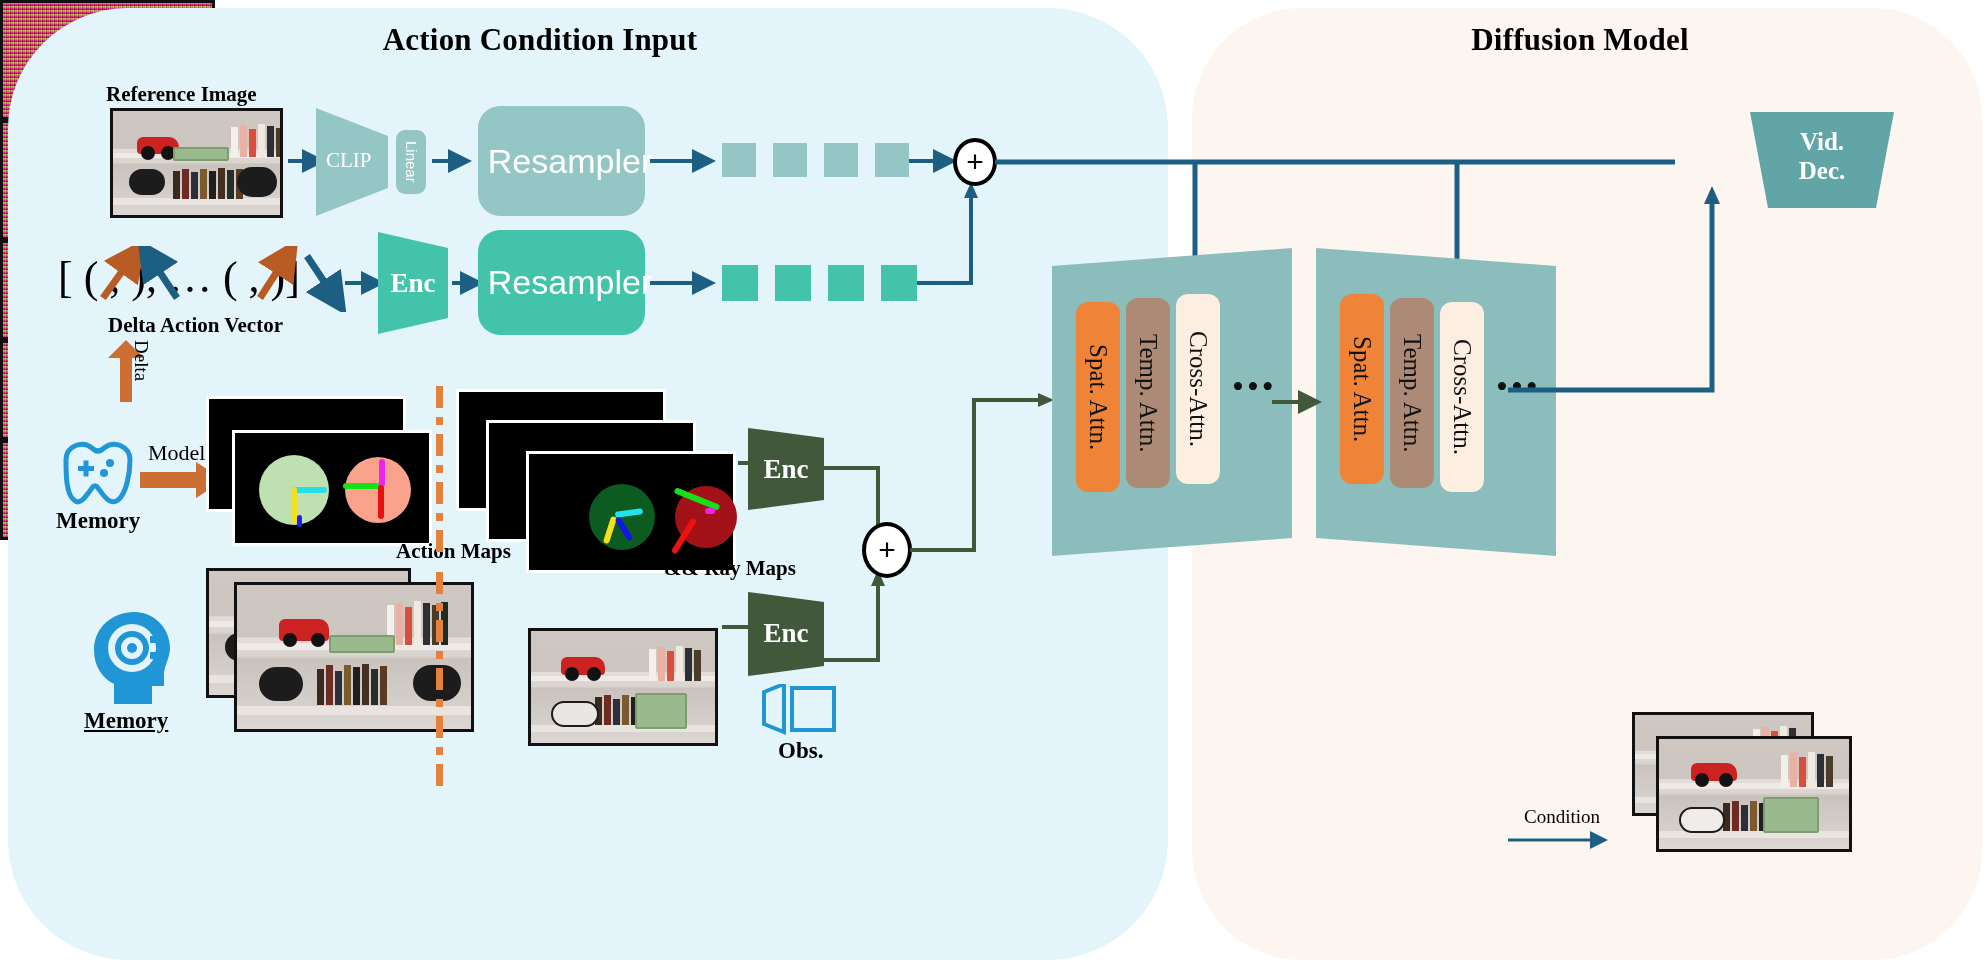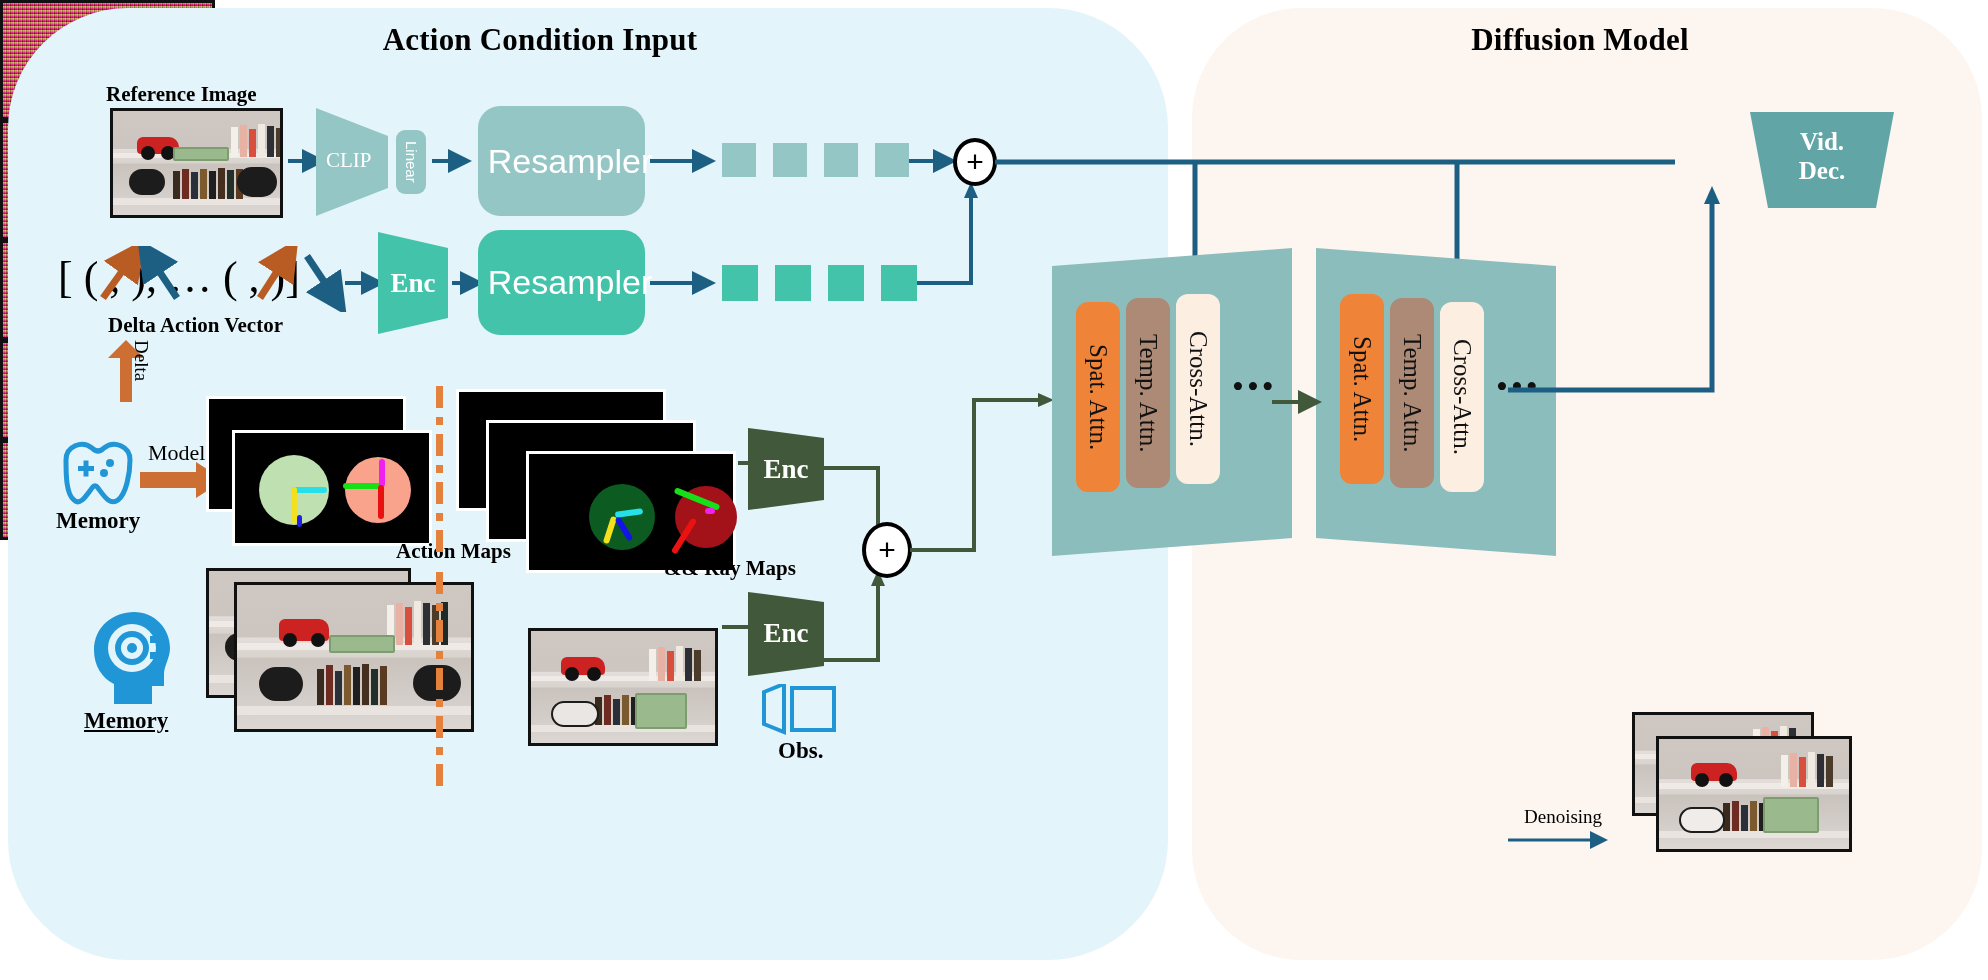--- a/index.html
+++ b/index.html
@@ -507,21 +507,21 @@
   </svg>
   <div class="vdec" style="left:1750px; top:128px; width:144px;">
     <div>Vid.</div>
     <div>Dec.</div>
   </div>
 
   <div class="noise frame" style="left:1232px; top:712px; width:178px; height:100px;"></div>
   <div class="noise frame" style="left:1252px; top:736px; width:178px; height:100px;"></div>
   <div class="noise frame" style="left:1270px; top:758px; width:178px; height:100px;"></div>
 
-  <div class="lbl" style="left:1524px; top:806px; font-size:19px;">Denoising</div>
+  <div class="lbl" style="left:1524px; top:806px; font-size:19px;">Condition</div>
   <svg style="position:absolute;left:1508px;top:828px;width:116px;height:30px">
     <line x1="0" y1="12" x2="94" y2="12" stroke="#1d5f82" stroke-width="3" marker-end="url(#ab)"></line>
   </svg>
 
   <div class="photo frame" style="left:1632px; top:712px; width:182px; height:104px;">
     <div class="shelf-top"></div>
       <div class="shelf-bot"></div>
     <div class="books" style="left:118px; top:10px; height:34px;">
       <i style="height:30px;background:#f3f0ea"></i>
         <i style="height:32px;background:#e7b2a4"></i>

